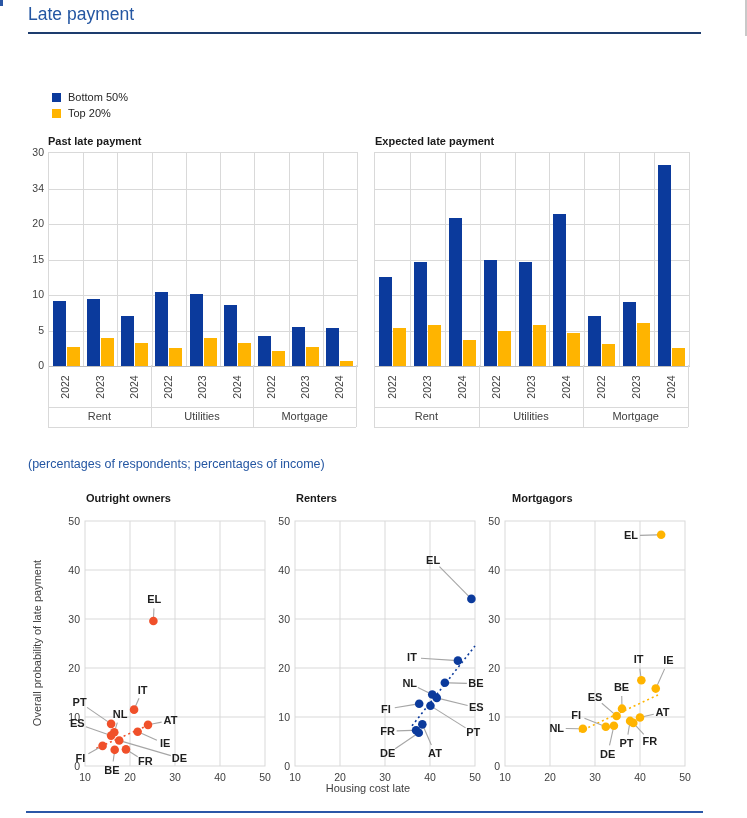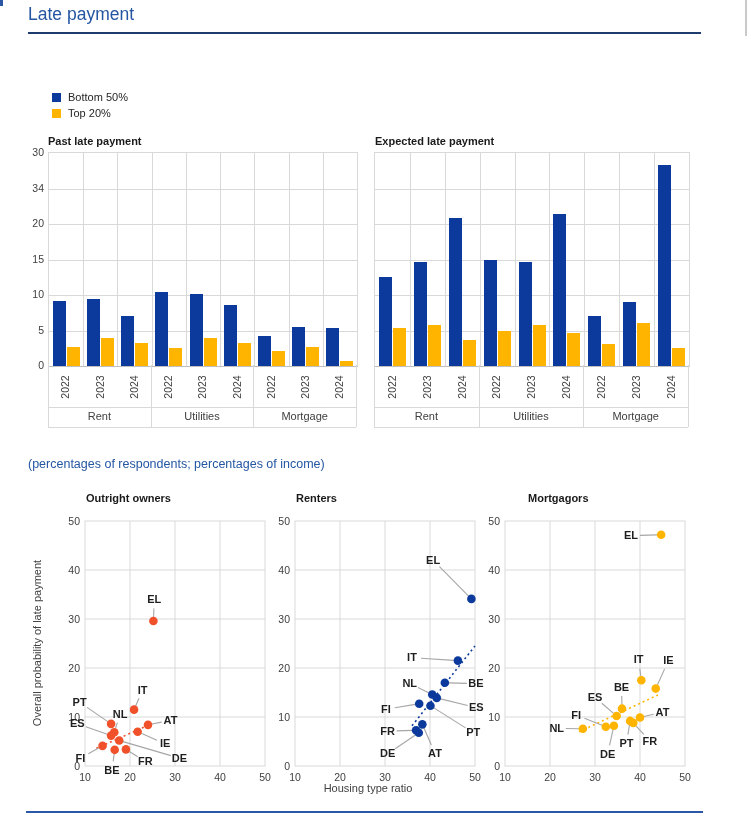--- a/index.html
+++ b/index.html
@@ -198,24 +198,24 @@
       <div class="gline" style="position: absolute; left: 583.333px; top: 365px; width: 1px; height: 62px;"></div>
       <div class="gline" style="position: absolute; left: 688px; top: 365px; width: 1px; height: 62px;"></div>
       <div class="gline" style="position: absolute; left: 374px; top: 407px; width: 314px; height: 1px;"></div>
       <div class="gline" style="position: absolute; left: 374px; top: 427px; width: 314px; height: 1px;"></div>
     </div>
 
   <div class="abs section-subtitle" id="subtitle-b">(percentages of respondents; percentages of income)</div>
 
   <div class="abs chart-title" style="left:86px;top:492px;">Outright owners</div>
   <div class="abs chart-title" style="left:296px;top:492px;">Renters</div>
-  <div class="abs chart-title" style="left:528px;top:492px;">Mortgagors</div>
+  <div class="abs chart-title" style="left:512px;top:492px;">Mortgagors</div>
 
   <div class="abs" id="y-axis-label">Overall probability of late payment</div>
-  <div class="abs" id="x-axis-label">Housing type ratio</div>
+  <div class="abs" id="x-axis-label">Housing cost late</div>
 
   <div id="scatter-mount">
       <svg width="250" height="285" style="left: 51px; top: 511px; overflow: visible;">
         <rect x="34" y="10" width="180" height="245" fill="none" stroke="#d9d9d9" stroke-width="1"></rect>
         <line x1="79" y1="10" x2="79" y2="255" stroke="#d9d9d9"></line>
         <line x1="124" y1="10" x2="124" y2="255" stroke="#d9d9d9"></line>
         <line x1="169" y1="10" x2="169" y2="255" stroke="#d9d9d9"></line>
         <line x1="34" y1="206" x2="214" y2="206" stroke="#d9d9d9"></line>
         <line x1="34" y1="157" x2="214" y2="157" stroke="#d9d9d9"></line>
         <line x1="34" y1="108" x2="214" y2="108" stroke="#d9d9d9"></line>

